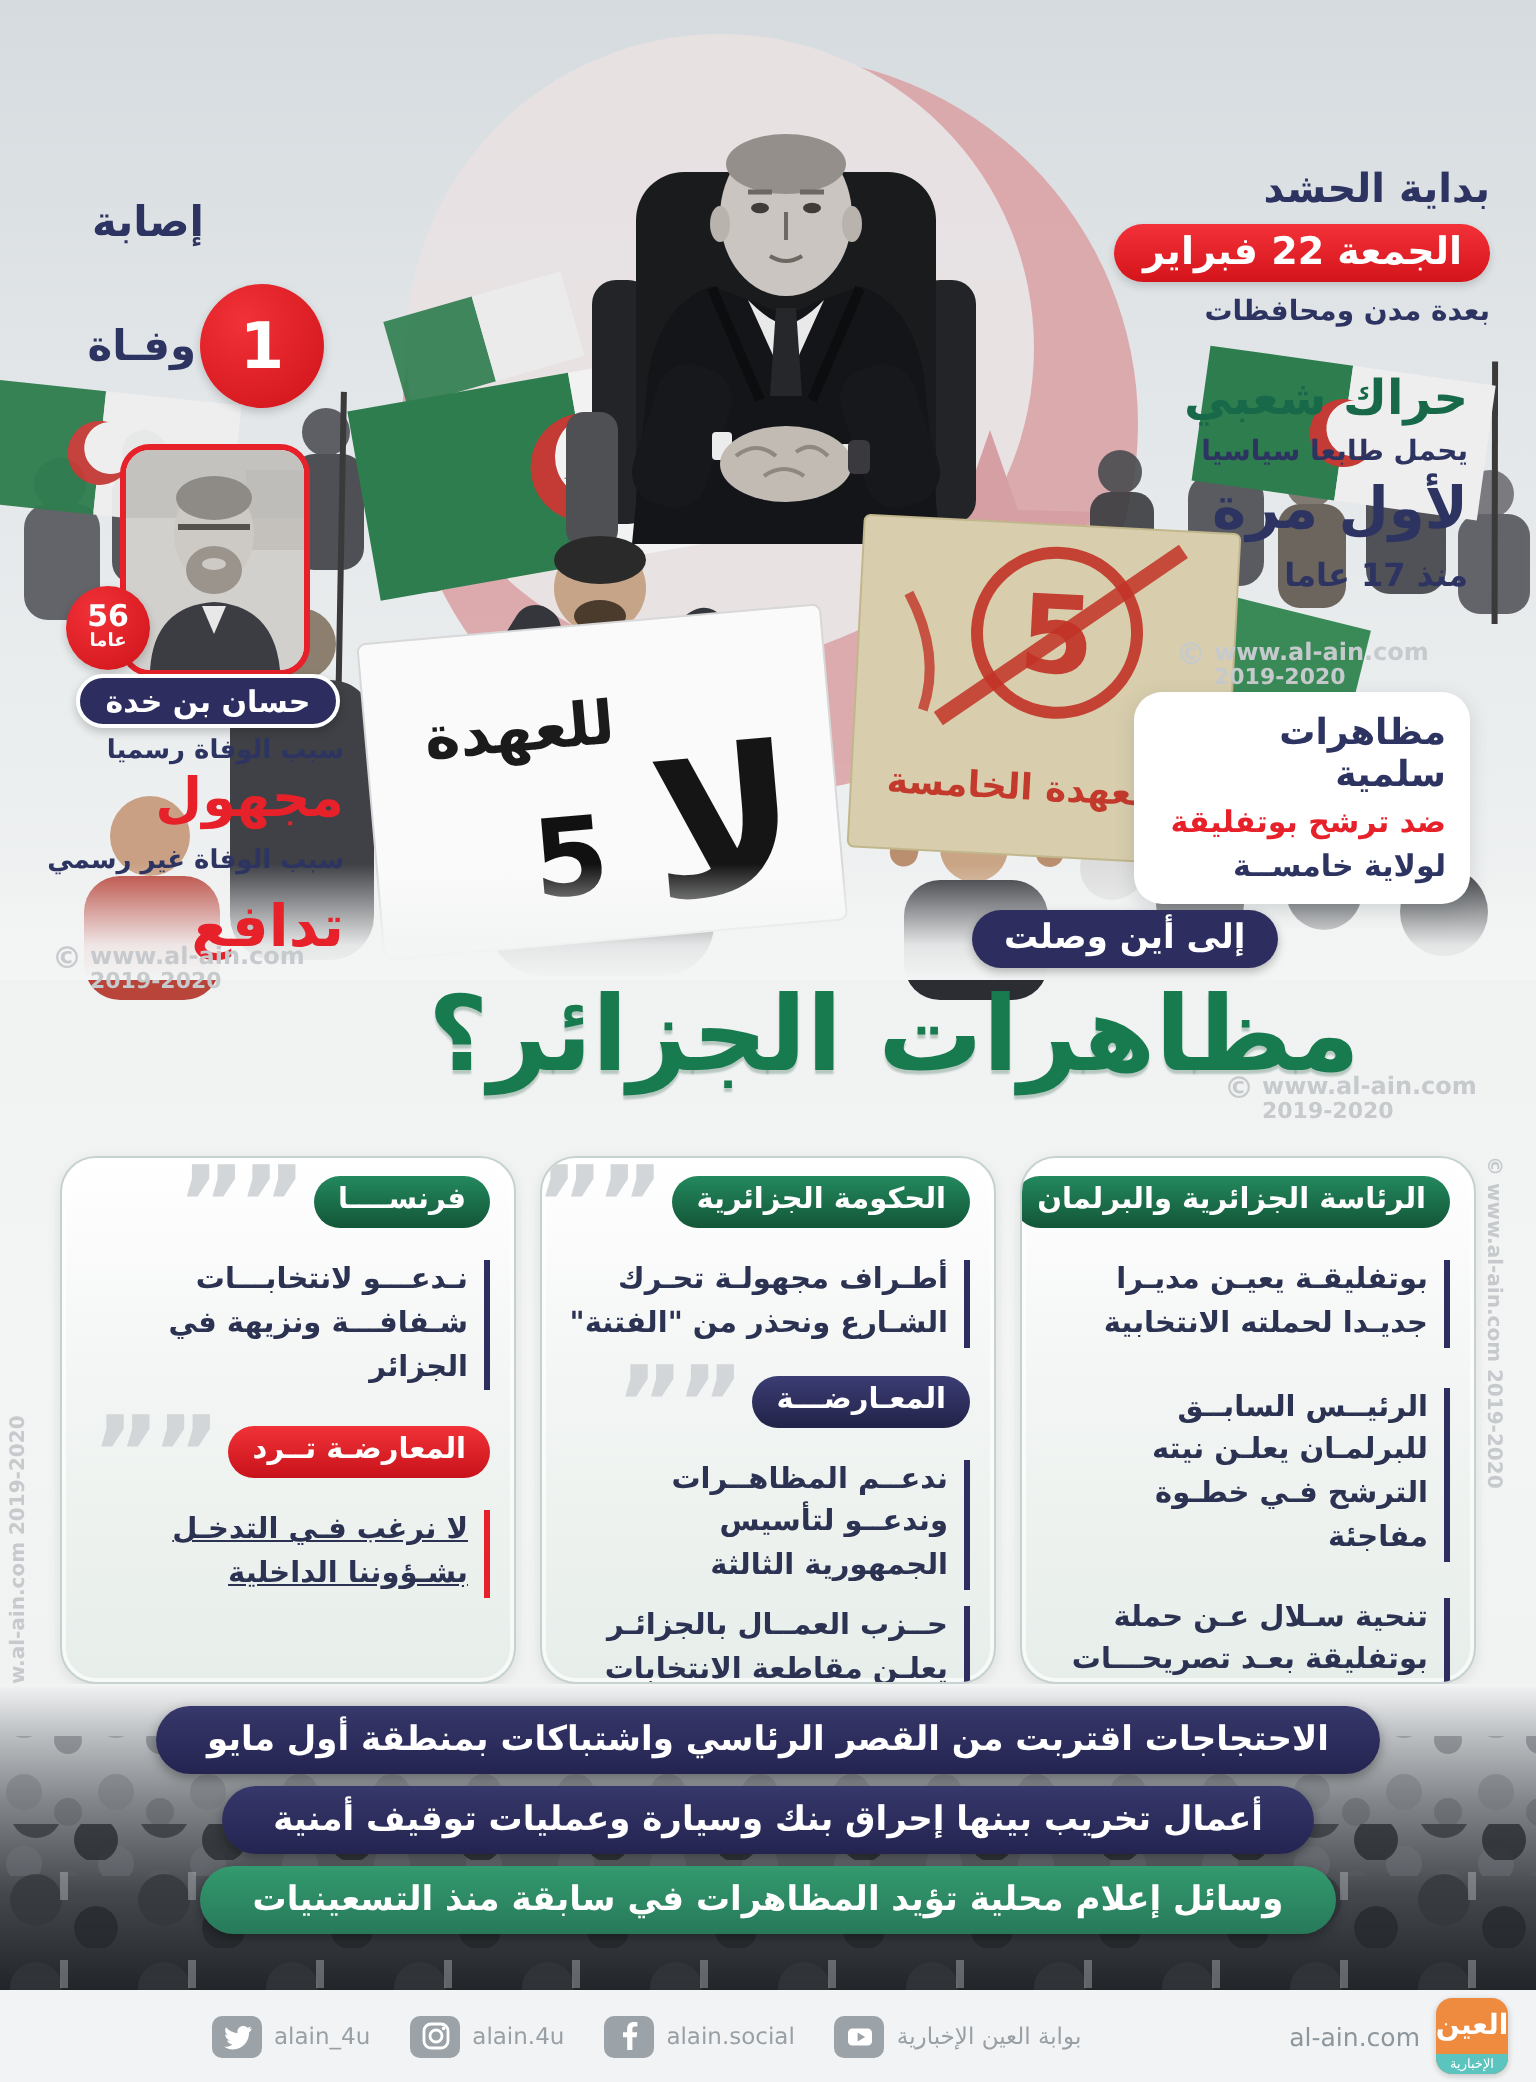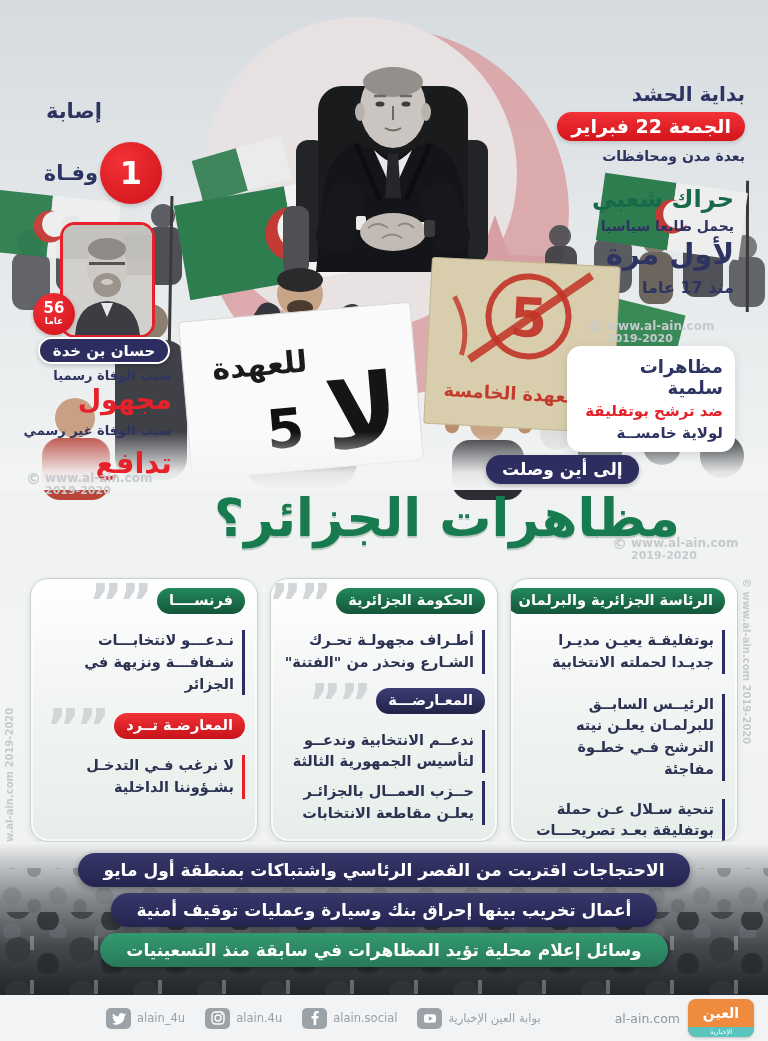--- a/index.html
+++ b/index.html
@@ -54,42 +54,42 @@
     box-shadow:inset 0 0 0 2px rgba(255,255,255,.65), 0 2px 6px rgba(120,140,130,.18);
     padding:9px 12px;overflow:hidden;}
   .qhead{display:flex;align-items:flex-start;margin-bottom:10px;height:32px;}
   .qpill{border-radius:15px;padding:4px 12px 6px;font-size:14.5px;font-weight:bold;color:#fff;white-space:nowrap;}
   .qpill.green{background:linear-gradient(180deg,#23895e,#135538);}
   .qpill.navy{background:linear-gradient(180deg,#3b3d74,#222348);}
   .qpill.red{background:linear-gradient(180deg,#f13238,#c8121a);}
   .qmark{font-size:52px;line-height:30px;color:#d2d6d8;font-weight:bold;margin-inline-start:8px;letter-spacing:-4px;}
   .q{border-right:3px solid #2d2e5f;padding-right:8px;font-size:14.5px;font-weight:bold;
     color:#2b3252;line-height:1.5;text-align:right;}
-  .q.redbar{border-right-color:#e62129;}
+  .q.redbar{border-right-color:#e62129;text-decoration:underline;}
   .mb14{margin-bottom:14px;} .mb18{margin-bottom:18px;} .mb20{margin-bottom:20px;} .mb8{margin-bottom:8px;}
   
   .crowd-strip{left:0;top:842px;width:768px;height:153px;
     background:linear-gradient(180deg,#f3f4f4 0%,#c3c6c9 14%,#83878b 38%,#45494e 68%,#212428 100%);}
   .bars{position:absolute;inset:0;display:flex;flex-direction:column;align-items:center;
     padding-top:11px;gap:6px;}
   .bar{height:34px;line-height:34px;border-radius:17px;padding:0 26px;color:#fff;font-weight:bold;
     font-size:17px;direction:rtl;white-space:nowrap;box-shadow:0 2px 6px rgba(0,0,0,.35);}
   .bar.navy{background:linear-gradient(180deg,#37386b,#232450);}
   .bar.green{background:linear-gradient(180deg,#339a6e,#27795a);}
   
   .footer{left:0;top:995px;width:768px;height:46px;background:#f2f3f4;display:flex;
     align-items:center;justify-content:space-between;padding:0 14px 0 106px;}
   .social{display:flex;align-items:center;gap:20px;}
   .soc-item{display:flex;align-items:center;gap:6px;cursor:pointer;}
   .soc-ic{width:25px;height:21px;border-radius:5px;background:#9ba2a8;display:flex;
     align-items:center;justify-content:center;}
   .soc-label{font-size:11.5px;color:#98a0a6;}
   .site-group{display:flex;align-items:center;gap:8px;}
   .site-url{font-size:12.5px;color:#8d969c;}
-  .alain-logo{width:66px;height:38px;border-radius:8px;overflow:hidden;background:#ef8b3f;
+  .alain-logo{width:36px;height:38px;border-radius:8px;overflow:hidden;background:#ef8b3f;
     display:flex;flex-direction:column;cursor:pointer;box-shadow:0 1px 3px rgba(0,0,0,.2);}
   .alain-main{flex:1;display:flex;align-items:center;justify-content:center;color:#fff;
     font-weight:bold;font-size:14px;direction:rtl;}
   .alain-sub{height:10px;background:#5cc4bf;color:#fff;font-size:6.5px;text-align:center;
     line-height:10px;direction:rtl;}
   .fade{left:0;top:432px;width:768px;height:58px;
     background:linear-gradient(180deg,rgba(243,244,244,0),rgba(243,244,244,.92) 70%,#f3f4f4 100%);}
 </style>
 </head>
 <body>
@@ -331,21 +331,21 @@
     <div class="qbox">
       <div class="qhead">
         <span class="qpill green">الحكومة الجزائرية</span>
         <span class="qmark">””</span>
       </div>
       <p class="q mb14">أطـراف مجهولـة تحـرك الشـارع ونحذر من "الفتنة"</p>
       <div class="qhead" style="margin-top:2px;">
         <span class="qpill navy">المعـارضـــة</span>
         <span class="qmark">””</span>
       </div>
-      <p class="q mb8">ندعــم الانتخابية وندعــو لتأسيس الجمهورية الثالثة</p>
+      <p class="q mb8">ندعــم المظاهــرات وندعــو لتأسيس الجمهورية الثالثة</p>
       <p class="q">حــزب العمــال بالجزائـر يعلـن مقاطعة الانتخابات</p>
     </div>
 
     <div class="qbox">
       <div class="qhead">
         <span class="qpill green">فرنســــا</span>
         <span class="qmark">””</span>
       </div>
       <p class="q mb18">نـدعـــو لانتخابـــات شـفافـــة ونزيهة في الجزائر</p>
       <div class="qhead" style="margin-top:6px;">

